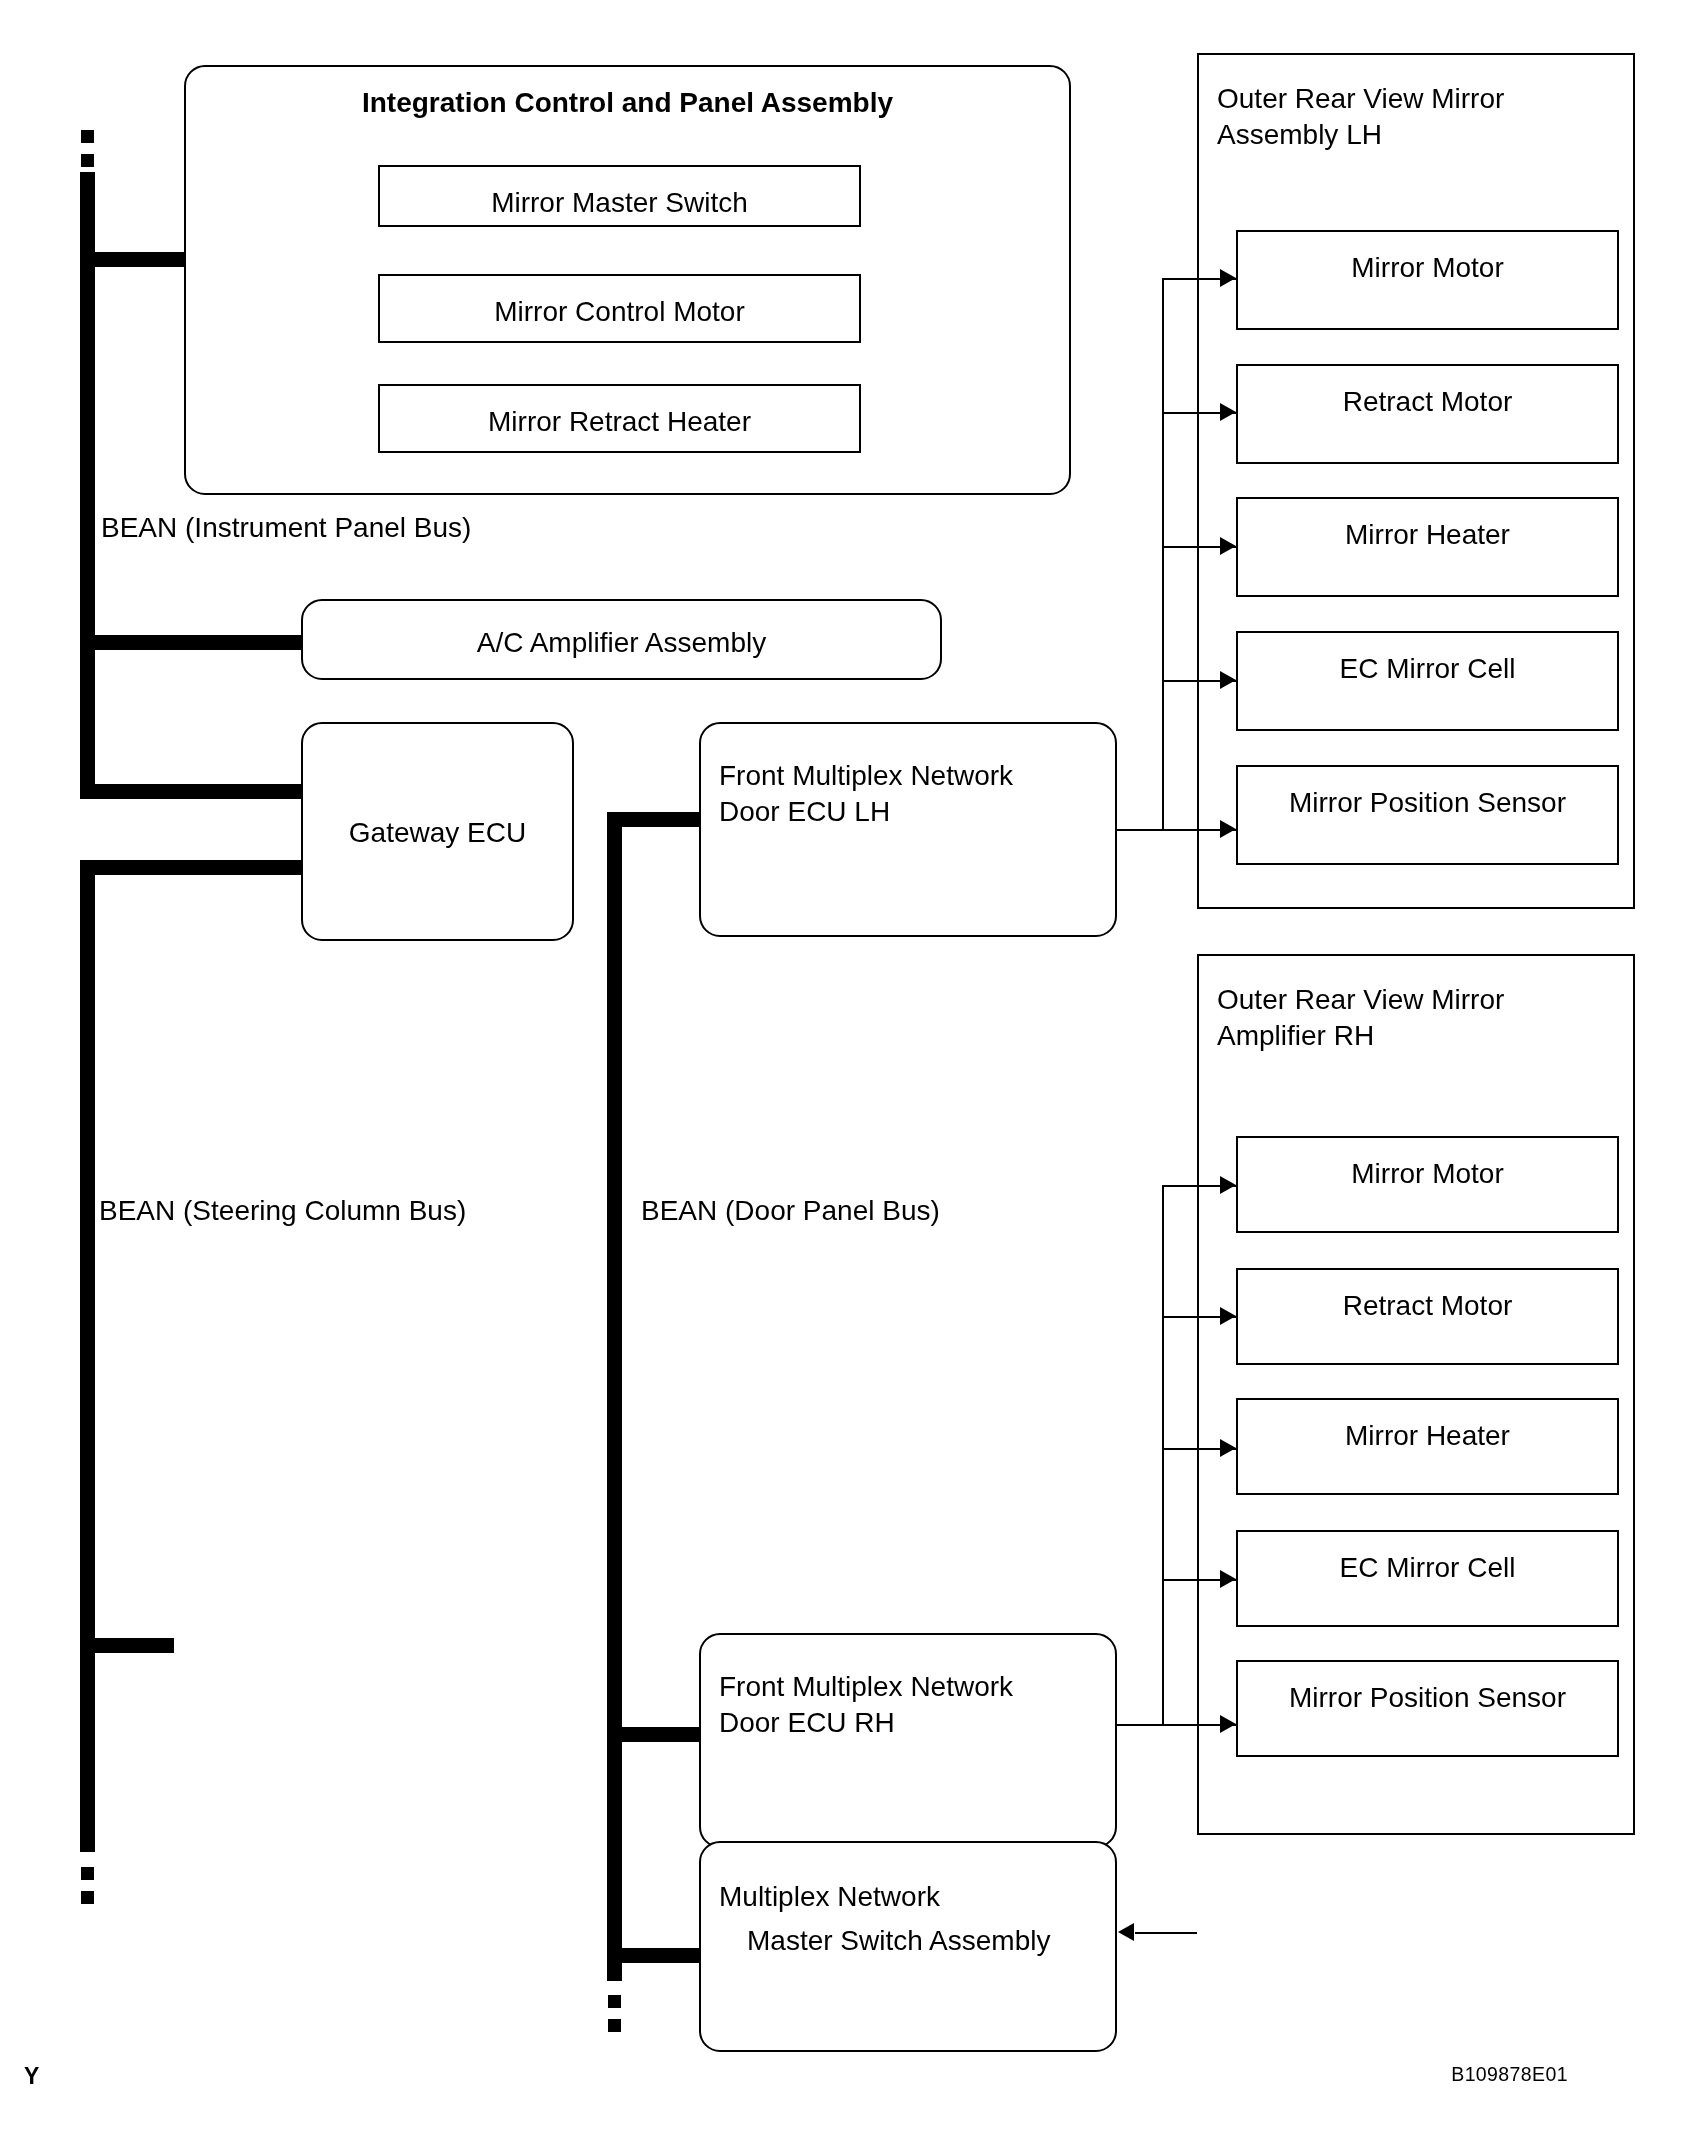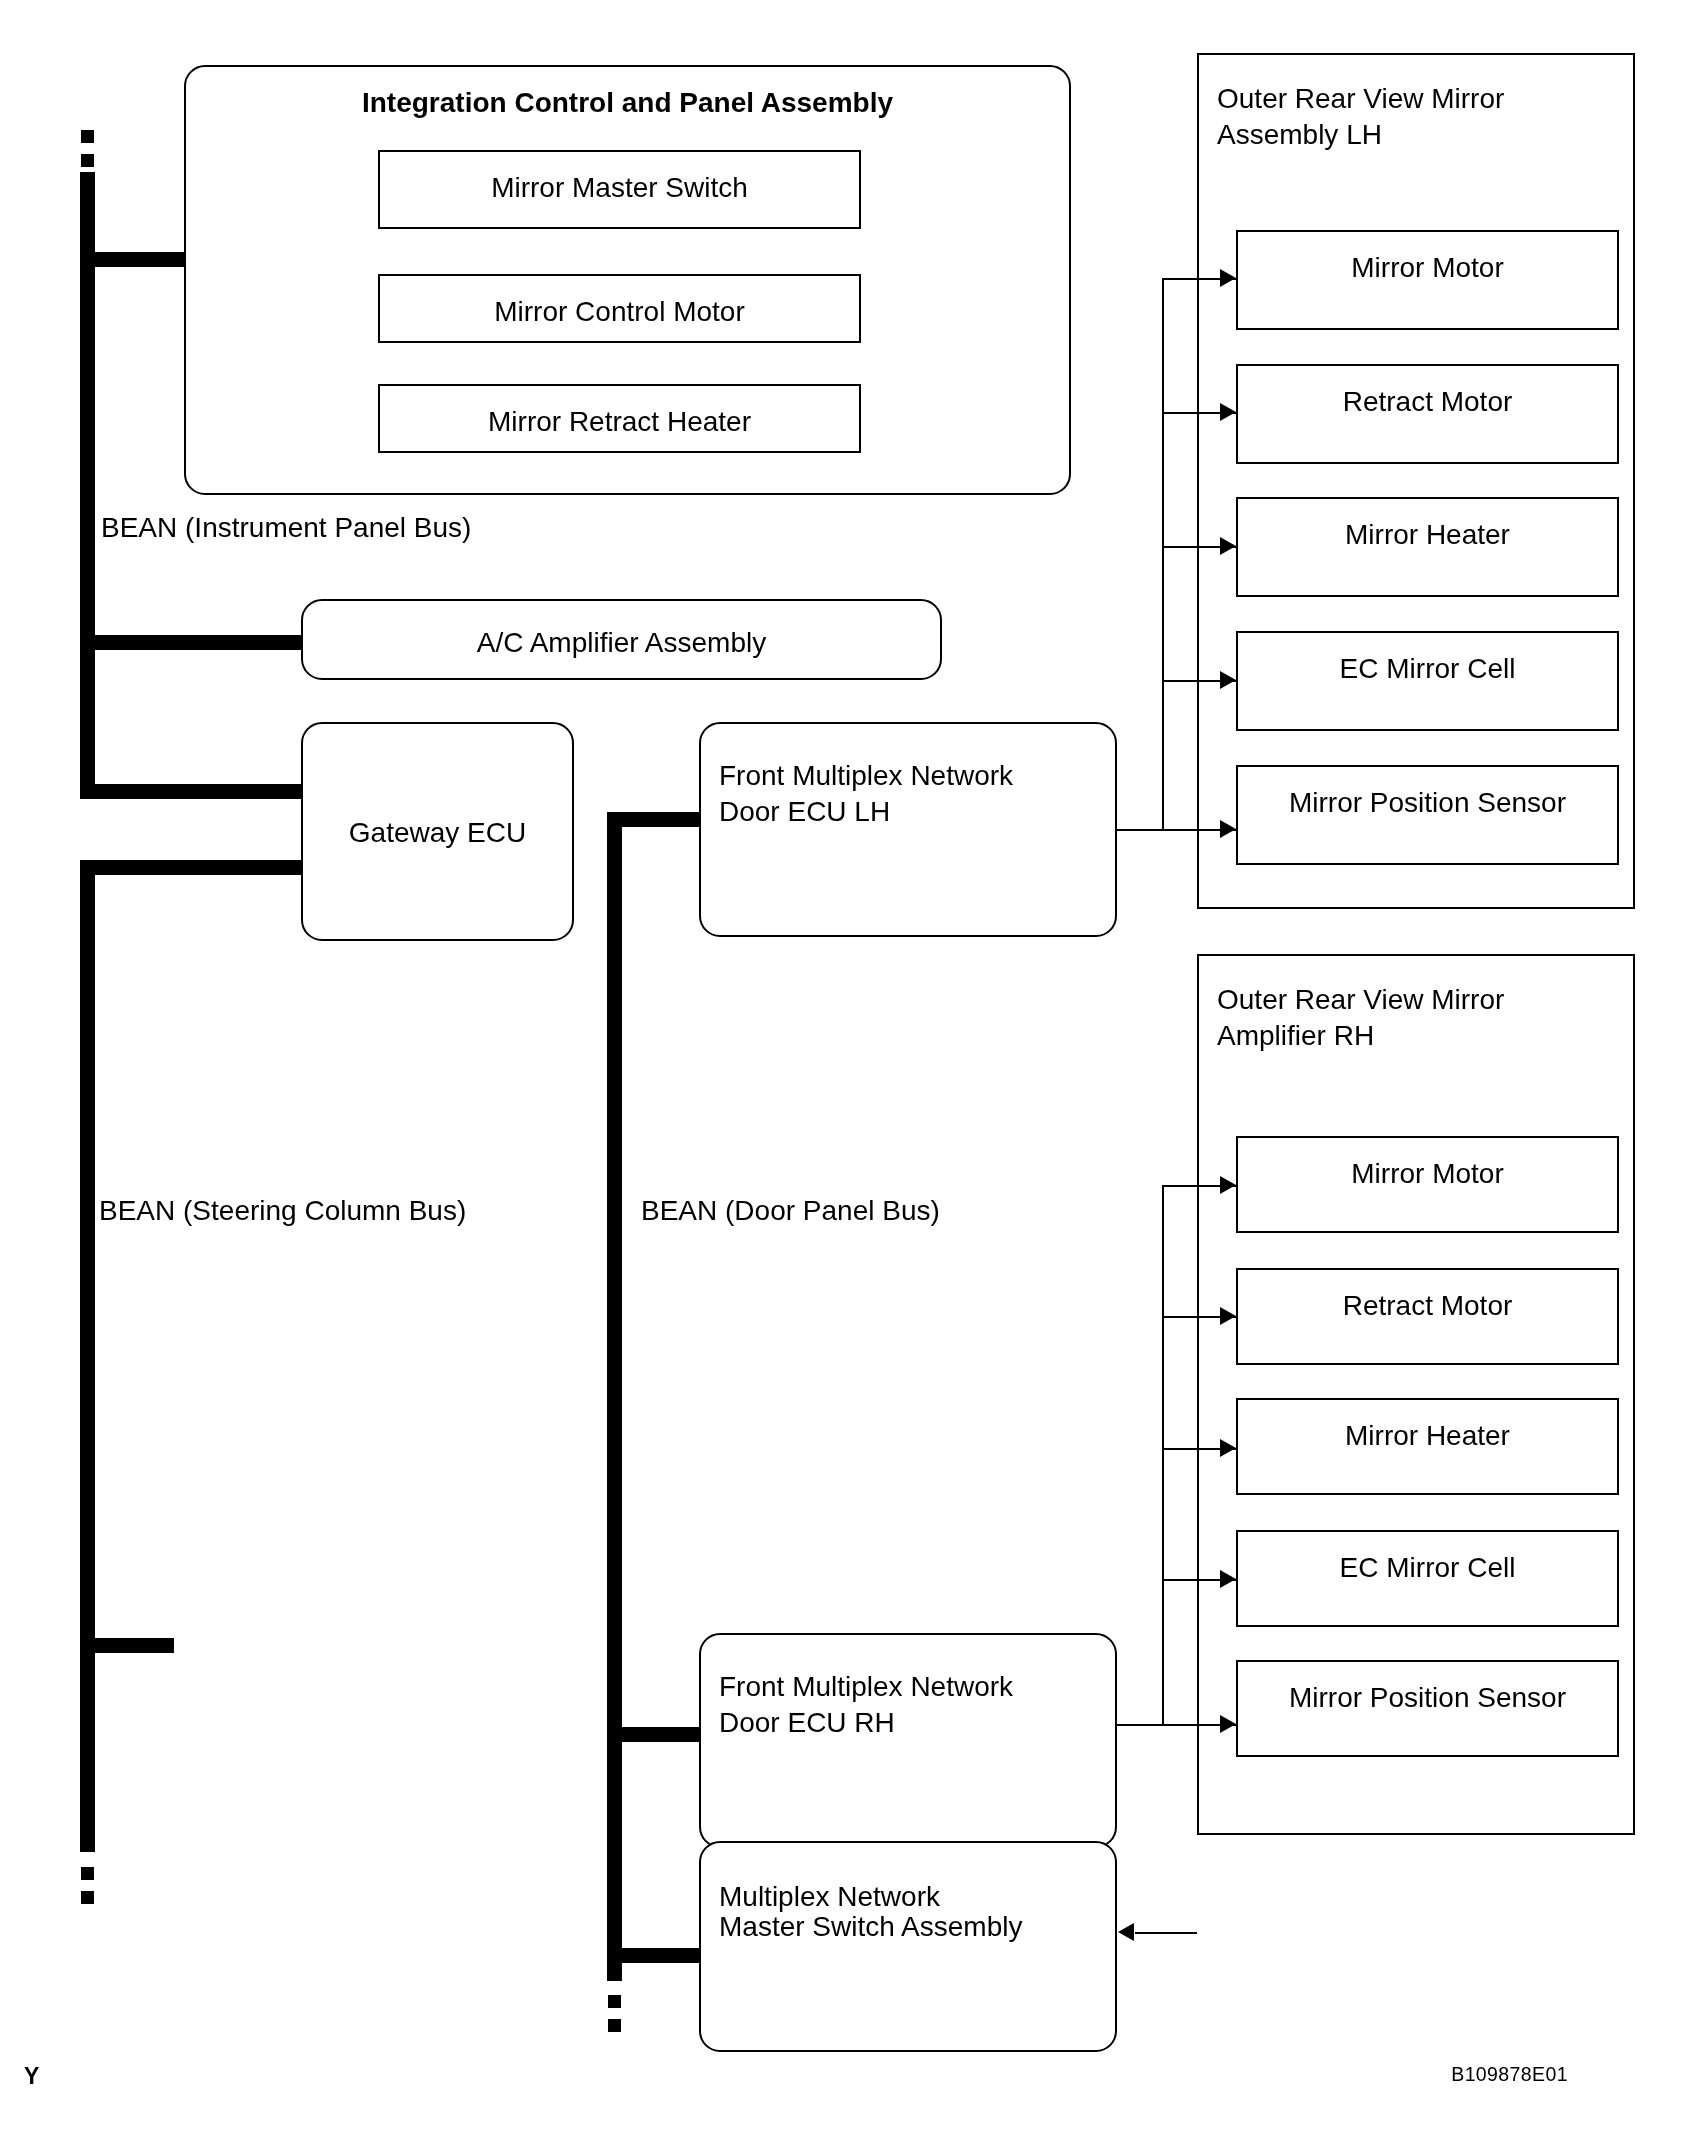--- a/index.html
+++ b/index.html
@@ -116,21 +116,21 @@
   <div class="tick" style="left:608px; top:1995px;"></div>
   <div class="tick" style="left:608px; top:2019px;"></div>
 
   <div class="freetext" style="left:101px; top:512px;">BEAN (Instrument Panel Bus)</div>
   <div class="freetext" style="left:99px; top:1195px;">BEAN (Steering Column Bus)</div>
   <div class="freetext" style="left:641px; top:1195px;">BEAN (Door Panel Bus)</div>
 
   <div class="box round" style="left:184px; top:65px; width:887px; height:430px;">
     <div class="label" style="top:18px;font-weight:bold;">Integration Control and Panel Assembly</div>
   </div>
-  <div class="box" style="left:378px; top:150px; width:483px; height:79px;">
+  <div class="box" style="left:378px; top:165px; width:483px; height:62px;">
     <div class="label" style="top:18px;">Mirror Master Switch</div>
   </div>
   <div class="box" style="left:378px; top:274px; width:483px; height:69px;">
     <div class="label" style="top:18px;">Mirror Control Motor</div>
   </div>
   <div class="box" style="left:378px; top:384px; width:483px; height:69px;">
     <div class="label" style="top:18px;">Mirror Retract Heater</div>
   </div>
 
   <div class="box round" style="left:301px; top:599px; width:641px; height:81px;">
@@ -147,21 +147,21 @@
   </div>
 
 
   <div class="box round" style="left:699px; top:1633px; width:418px; height:215px;">
     <div class="label left" style="top:34px;">Front Multiplex Network</div>
     <div class="label left" style="top:70px;">Door ECU RH</div>
   </div>
 
   <div class="box round" style="left:699px; top:1841px; width:418px; height:211px;">
     <div class="label left" style="top:36px;">Multiplex Network</div>
-    <div class="label left" style="top:66px;">Master Switch Assembly</div>
+    <div class="label left" style="top:80px;margin-left:28px;">Master Switch Assembly</div>
   </div>
 
   <div class="arrow-line" style="left:1135px; top:1932px; width:62px;"></div>
   <div class="arrow-head left" style="left:1118px; top:1923px;"></div>
 
   <div class="box" style="left:1197px; top:53px; width:438px; height:856px;">
     <div class="label left" style="top:26px;">Outer Rear View Mirror</div>
     <div class="label left" style="top:62px;">Assembly LH</div>
   </div>
   <div class="box" style="left:1236px; top:230px; width:383px; height:100px;">

